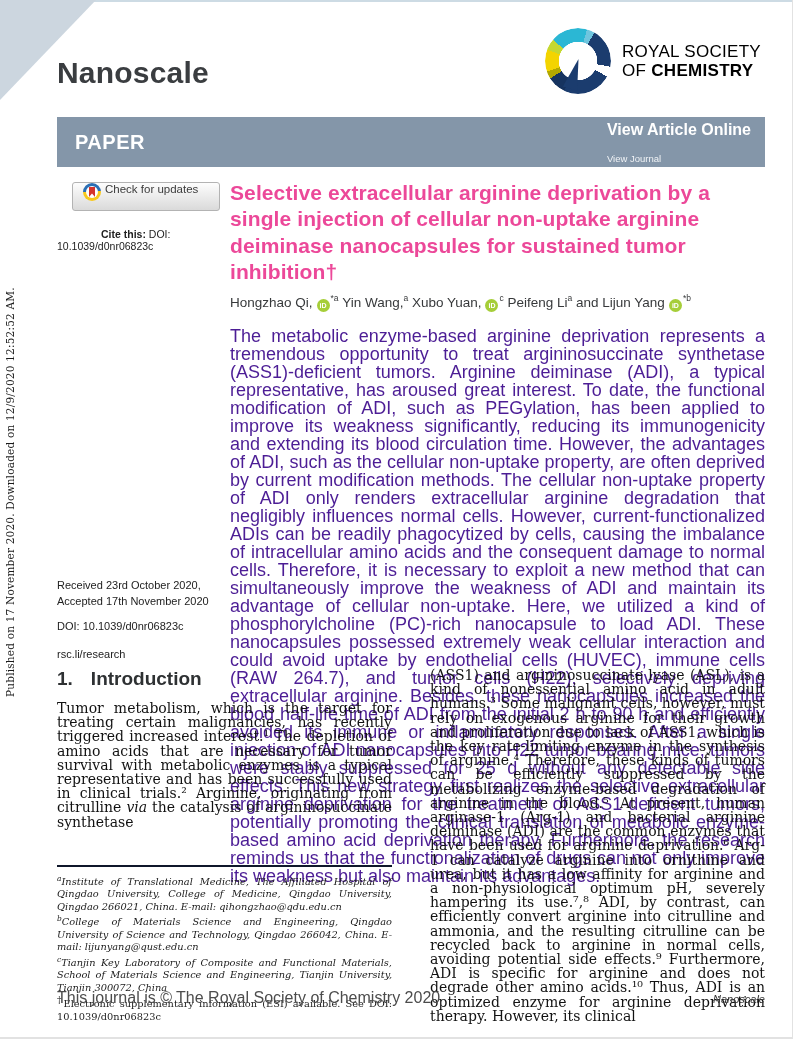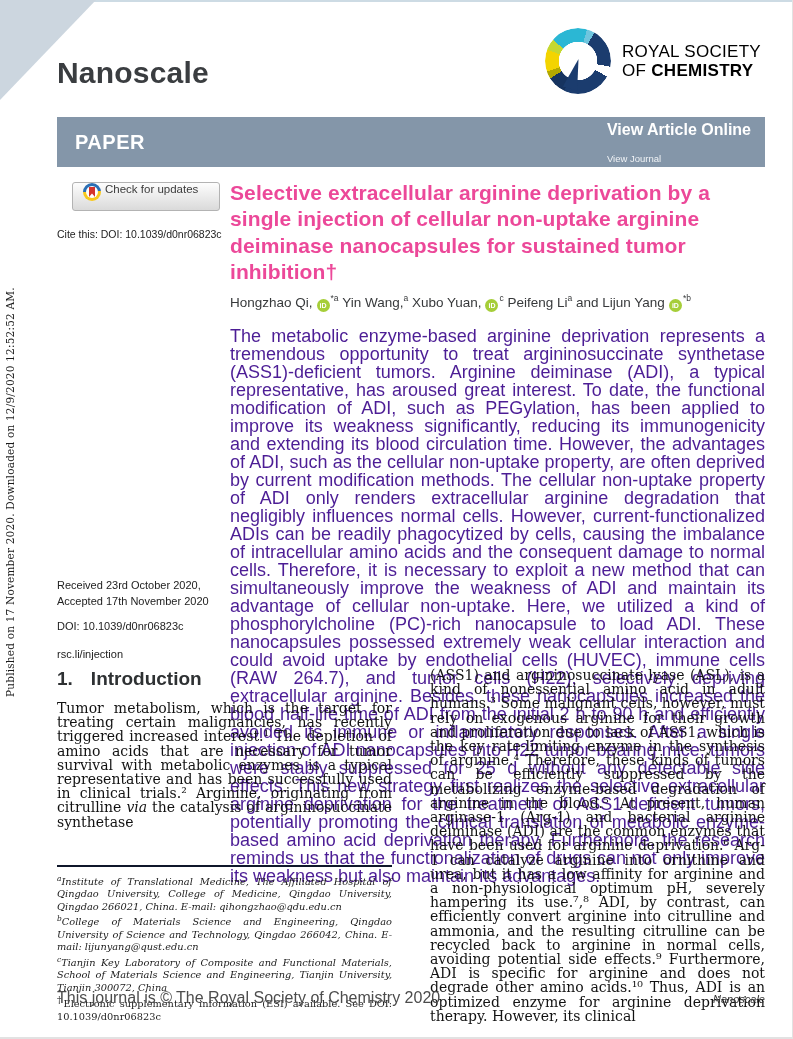--- a/index.html
+++ b/index.html
@@ -51,21 +51,21 @@
     border-radius:3px; display:flex; align-items:flex-start; gap:4px; padding:0 10px;margin-left:15px; }
   .cm-icon { position:relative; width:18px; height:18px; border-radius:50%;
     background:conic-gradient(from -90deg,#2a6fb5 0 175deg,#f8c81c 175deg 360deg); }
   .cm-icon::after { content:""; position:absolute; inset:3px; border-radius:50%;
     background:#fff; }
   .cm-bookmark { position:absolute; left:6px; top:4px; width:6px; height:10px;
     background:#d5342c; clip-path:polygon(0 0,100% 0,100% 100%,50% 66%,0 100%); z-index:1; }
   .check-label { font-size:11.5px; color:#3c3c3c; }
   .cite-block { position:absolute; left:57px; top:228px; width:170px;
     font-size:10.5px; color:#222; }
-  .cite-prefix { font-weight:normal; }
+  .cite-prefix { font-weight:bold;margin-left:44px; }
   .received-block { position:absolute; left:57px; top:578px; width:170px;
     font-size:11px; color:#222; line-height:1.45; }
   .received-block .doi { margin-top:9px; }
   .received-block .link { margin-top:12px; }
 
   
   .article-title { position:absolute; left:230px; top:180px; width:535px;
     font-size:21px; font-weight:bold; color:#ec4899; line-height:1.26;
     letter-spacing:.1px; }
   .byline { position:absolute; left:230px; top:293px; width:535px; font-size:13.5px;
@@ -151,21 +151,21 @@
     <span>Peifeng Li</span><sup>a</sup>
     <span>and Lijun Yang</span><span class="orcid-icon">iD</span><sup>*b</sup>
   </div>
 
   <p class="abstract">The metabolic enzyme-based arginine deprivation represents a tremendous opportunity to treat argininosuccinate synthetase (ASS1)-deficient tumors. Arginine deiminase (ADI), a typical representative, has aroused great interest. To date, the functional modification of ADI, such as PEGylation, has been applied to improve its weakness significantly, reducing its immunogenicity and extending its blood circulation time. However, the advantages of ADI, such as the cellular non-uptake property, are often deprived by current modification methods. The cellular non-uptake property of ADI only renders extracellular arginine degradation that negligibly influences normal cells. However, current-functionalized ADIs can be readily phagocytized by cells, causing the imbalance of intracellular amino acids and the consequent damage to normal cells. Therefore, it is necessary to exploit a new method that can simultaneously improve the weakness of ADI and maintain its advantage of cellular non-uptake. Here, we utilized a kind of phosphorylcholine (PC)-rich nanocapsule to load ADI. These nanocapsules possessed extremely weak cellular interaction and could avoid uptake by endothelial cells (HUVEC), immune cells (RAW 264.7), and tumor cells (H22), selectively depriving extracellular arginine. Besides, these nanocapsules increased the blood half-life time of ADI from the initial 2 h to 90 h and efficiently avoided its immune or inflammatory responses. After a single injection of ADI nanocapsules into H22 tumor-bearing mice, tumors were stably suppressed for 25 d without any detectable side effects. This new strategy first realizes the selective extracellular arginine deprivation for the treatment of ASS1-deficient tumors, potentially promoting the clinical translation of metabolic enzyme-based amino acid deprivation therapy. Furthermore, the research reminds us that the functionalization of drugs can not only improve its weakness but also maintain its advantages.</p>
 
   <div class="received-block">
     <div>Received 23rd October 2020,</div>
     <div>Accepted 17th November 2020</div>
     <div class="doi">DOI: 10.1039/d0nr06823c</div>
-    <div class="link"><a style="color:#222;text-decoration:none;">rsc.li/injection</a></div>
+    <div class="link"><a style="color:#222;text-decoration:none;">rsc.li/research</a></div>
   </div>
 
   <div class="body-section">
     <div class="col-left">
       <div class="section-heading">
         <span class="num">1.</span><span>Introduction</span>
       </div>
       <p class="body-para"><span>Tumor metabolism, which is the target for treating certain malignancies, has recently triggered increased interest.¹ The depletion of amino acids that are necessary for tumor survival with metabolic enzymes is a typical representative and has been successfully used in clinical trials.² Arginine, originating from citrulline </span><em>via</em><span> the catalysis of argininosuccinate synthetase</span></p>
 
       <div class="footnotes">

